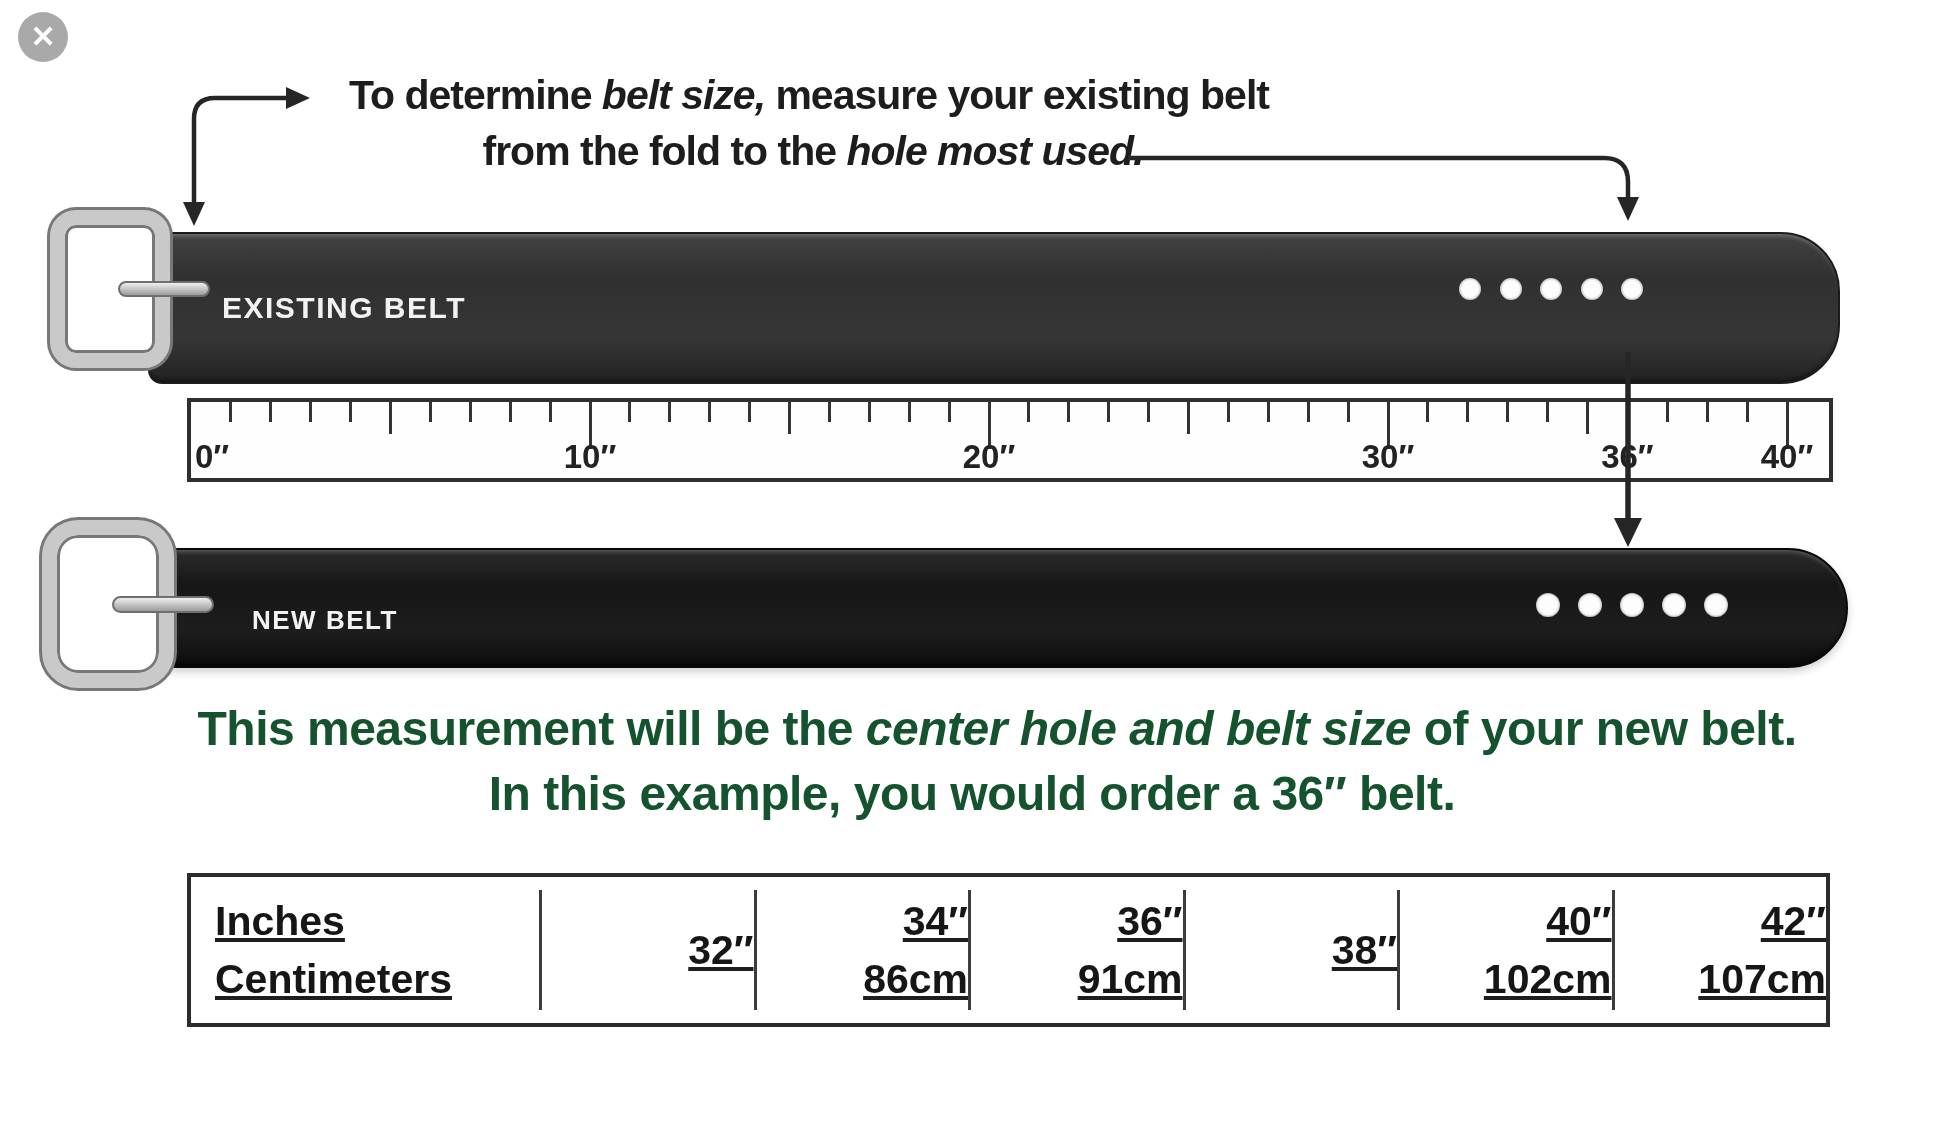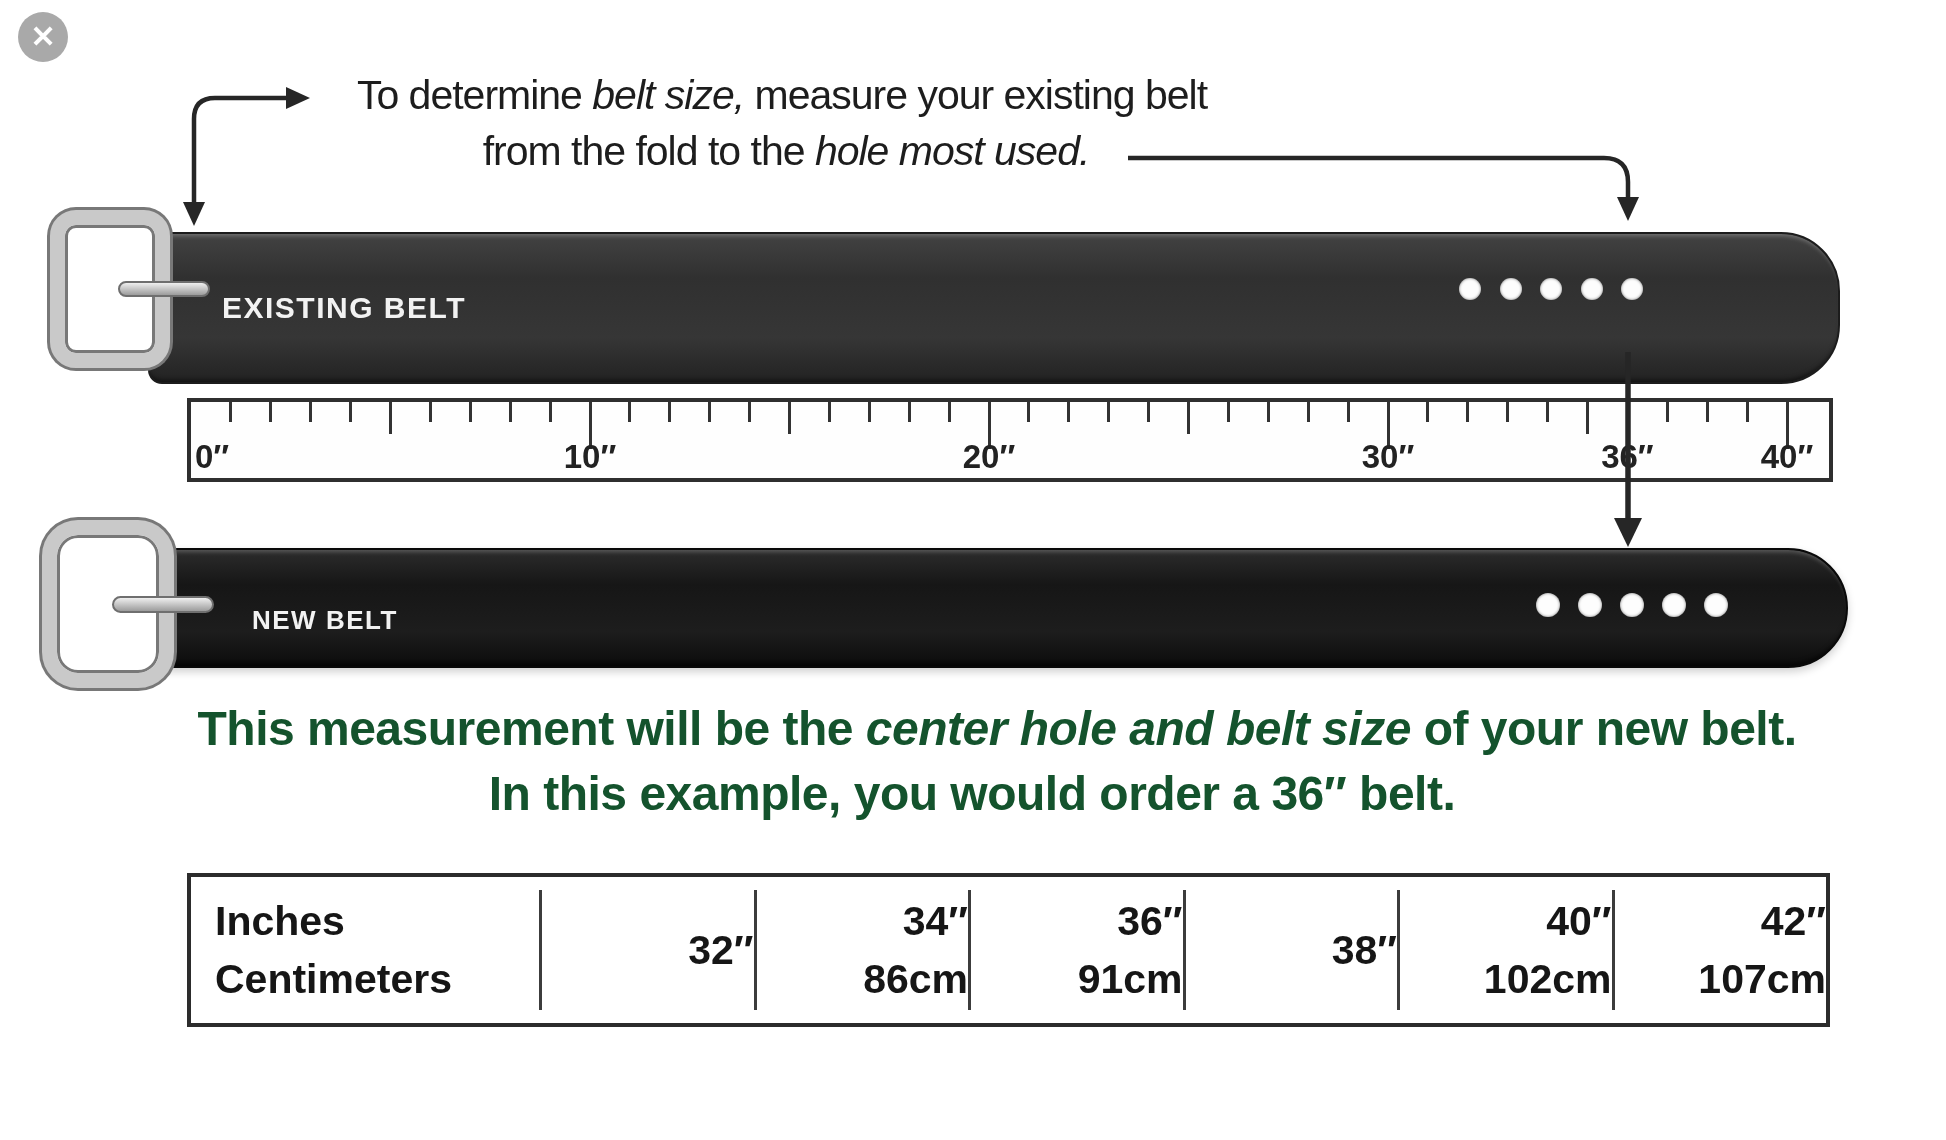--- a/index.html
+++ b/index.html
@@ -5,22 +5,22 @@
   html,body{margin:0;padding:0;background:#fff;}
   .canvas{position:relative;width:1946px;height:1140px;background:#ffffff;overflow:hidden;
           font-family:"Liberation Sans",sans-serif;color:#1e1e1e;}
 
   
   .close-btn{position:absolute;left:18px;top:12px;width:50px;height:50px;border-radius:50%;
              background:#a9a9a9;display:flex;align-items:center;justify-content:center;cursor:pointer;}
   .close-btn span{color:#fff;font-size:30px;font-weight:700;line-height:1;}
 
   
-  .note-line{position:absolute;white-space:nowrap;font-weight:400;font-size:41px;line-height:46px;
-             letter-spacing:-1px;transform:translateX(-50%);color:#1d1d1d;}
+  .note-line{position:absolute;white-space:nowrap;font-weight:700;font-size:41px;line-height:46px;
+             letter-spacing:-1px;transform:translateX(-50%);color:#1d1d1d;margin-left:27px;}
   .em-it{font-style:italic;}
   .sum-line{position:absolute;white-space:nowrap;font-weight:700;font-size:48px;line-height:48px;
             letter-spacing:-0.5px;transform:translateX(-50%);color:#14532d;text-align:right;}
 
   
   .belt{position:absolute;box-sizing:border-box;}
   .belt-existing{left:148px;top:232px;width:1692px;height:152px;
     background:linear-gradient(180deg,#424242,#303030 30%,#363636 70%,#222222);
     border:2px solid #1c1c1c;border-radius:14px 59px 59px 14px;
     box-shadow:inset 0 5px 4px -3px rgba(255,255,255,.25), inset 0 -5px 4px -3px rgba(0,0,0,.5);}
@@ -53,21 +53,21 @@
   .tick.major{height:47px;}
   .ruler-num{position:absolute;bottom:2px;font-weight:700;font-size:33px;color:#222;
              transform:translateX(-50%);white-space:nowrap;}
   .ruler-num.first{transform:none;}
 
   
   svg.arrows{position:absolute;left:0;top:0;pointer-events:none;}
 
   
   .size-table{position:absolute;left:187px;top:873px;width:1643px;height:154px;box-sizing:border-box;
-              border:4px solid #2c2c2c;background:#fff;display:flex;}
+              border:4px solid #2c2c2c;background:#fff;display:flex;text-decoration:underline;}
   .tcol{flex:1;display:flex;flex-direction:column;justify-content:center;text-align:right;
         font-weight:700;font-size:41px;line-height:58px;color:#161616;}
   .tcol.head{flex:0 0 348px;text-align:left;padding-left:24px;box-sizing:border-box;}
   .tcol:not(:first-child){background:linear-gradient(#3c3c3c,#3c3c3c) no-repeat left center/3px calc(100% - 26px);}
 </style>
 </head>
 <body>
 
 <div class="canvas">
 

